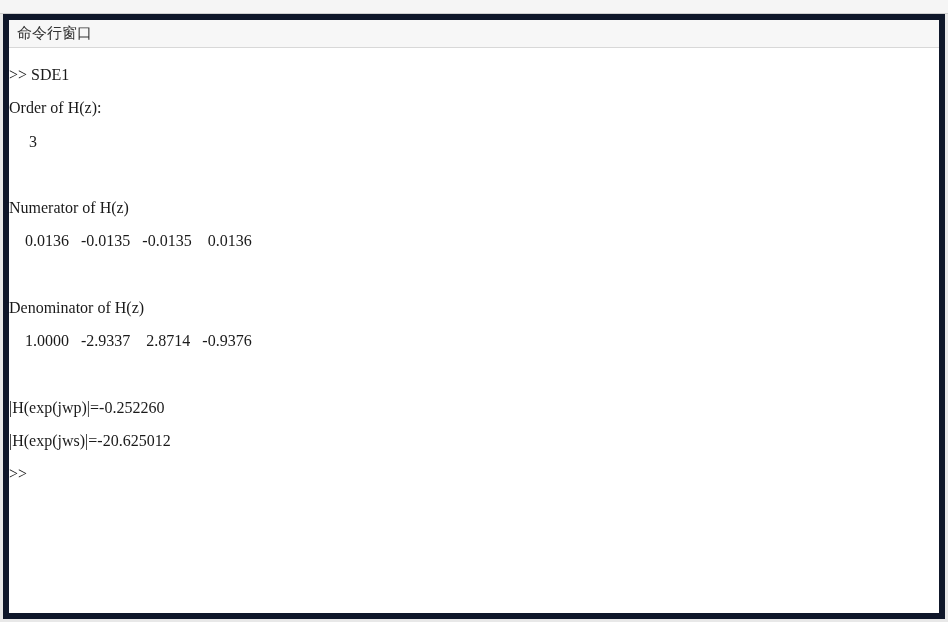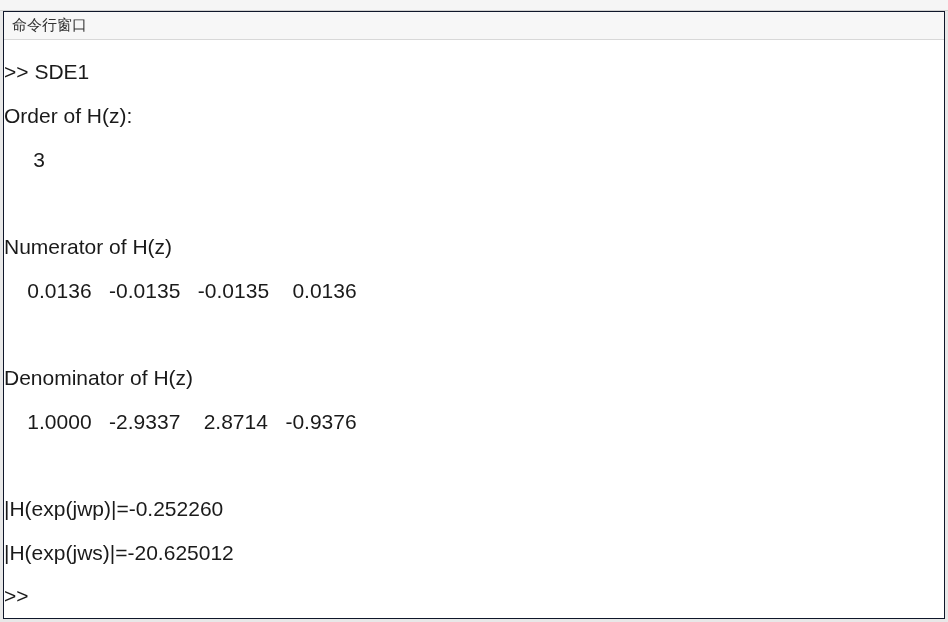--- a/index.html
+++ b/index.html
@@ -19,21 +19,21 @@
     }
     .top-strip {
       height: 14px;
       background: #f5f5f5;
       border-bottom: 1px solid #d0d0d0;
     }
     .panel-container {
       flex: 1;
       background: #4d7c0f;
       margin: 0 3px 3px 3px;
-      border: 1px solid #0f172a;
+      border: 6px solid #0f172a;
       display: flex;
       flex-direction: column;
     }
     .title-bar {
       background: #f7f7f7;
       border-bottom: 1px solid #d8d8d8;
       height: 28px;
       display: flex;
       align-items: center;
       padding-left: 8px;
@@ -60,22 +60,22 @@
       font-family: "Times New Roman", serif;
       font-style: italic;
       font-size: 20px;
       color: #555;
       user-select: none;
     }
     .fx-icon .f { font-style: italic; }
     .fx-icon .x { font-style: italic; font-size: 16px; }
     .console-text {
       flex: 1;
-      font-family: Liberation Sans, sans-serif;
-      font-size: 21px;
+      font-family: Liberation Serif, serif;
+      font-size: 16px;
       color: #1a1a1a;
       line-height: 2.08;
       white-space: pre;
       padding-top: 10px;
       padding-left: 0;
     }
     .console-text .prompt {
       color: #1a1a1a;
     }
   </style>

